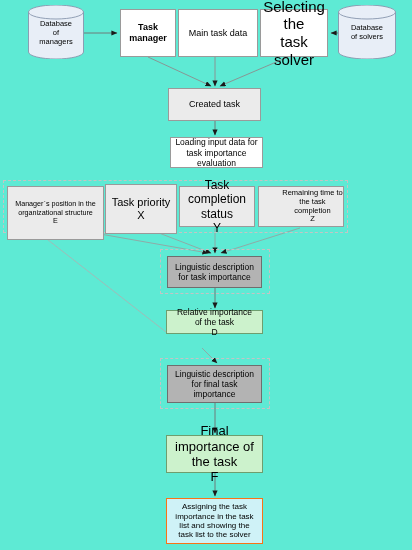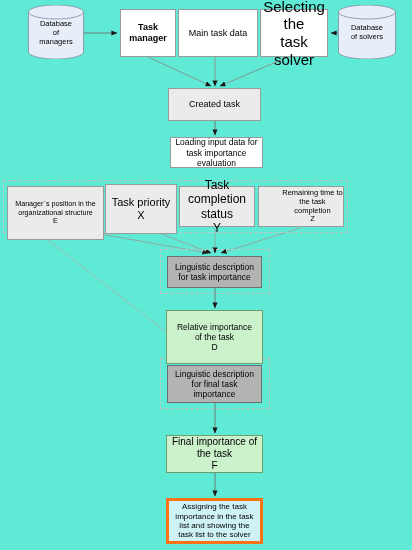--- a/index.html
+++ b/index.html
@@ -46,21 +46,21 @@
   .node-gray {
     background: #b3b3b3;
     border: 1px solid #6e6e6e;
   }
   .node-green {
     background: #ccf2cc;
     border: 1px solid #6e9e6e;
   }
   .node-cyan {
     background: #cff2f7;
-    border: 3px solid #f97316;
+    border: 1px solid #f97316;
   }
   .dashed-group {
     position: absolute;
     box-sizing: border-box;
     border: 1px dashed #c4c4c4;
     background: transparent;
     z-index: 2;
   }
   .cylinder {
     position: absolute;
@@ -160,27 +160,27 @@
       <div class="node node-lightgray" style="left: 105px; top: 184px; width: 72px; height: 50px; font-size: 11px;">Task priority
 X</div>
       <div class="node node-lightgray" style="left: 179px; top: 186px; width: 76px; height: 41px; font-size: 12px;">Task completion
 status
 Y</div>
       <div class="node node-lightgray" style="left: 258px; top: 186px; width: 86px; height: 41px; font-size: 7.5px; padding-left: 23px;">Remaining time to
 the task completion
 Z</div>
       <div class="node node-gray" style="left: 167px; top: 256px; width: 95px; height: 32px; font-size: 8.5px;">Linguistic description
 for task importance</div>
-      <div class="node node-green" style="left: 166px; top: 310px; width: 97px; height: 54px; font-size: 8.5px;">Relative importance
+      <div class="node node-green" style="left: 166px; top: 310px; width: 97px; height: 24px; font-size: 8.5px;">Relative importance
 of the task
 D</div>
       <div class="node node-gray" style="left: 167px; top: 365px; width: 95px; height: 38px; font-size: 8.5px;">Linguistic description
 for final task
 importance</div>
-      <div class="node node-green" style="left: 166px; top: 435px; width: 97px; height: 38px; font-size: 10px;">Final importance of
+      <div class="node node-green" style="left: 166px; top: 435px; width: 97px; height: 38px; font-size: 13px;">Final importance of
 the task
 F</div>
       <div class="node node-cyan" style="left: 166px; top: 498px; width: 97px; height: 46px; font-size: 8px;">Assigning the task
 importance in the task
 list and showing the
 task list to the solver</div>
     </div>
 
 </div>
 

